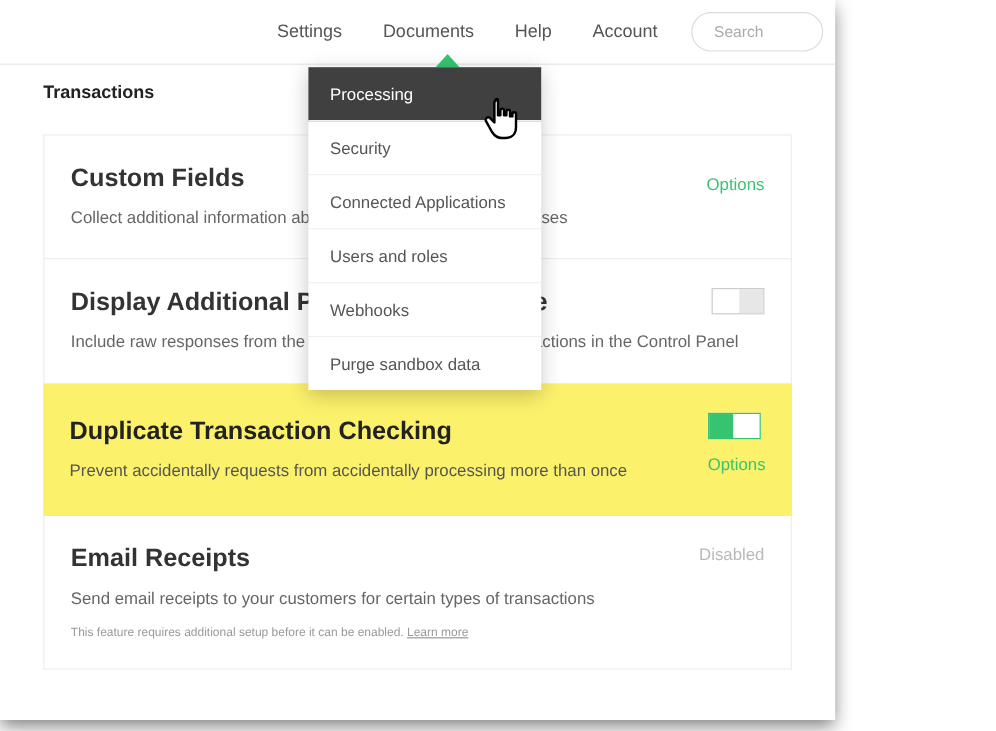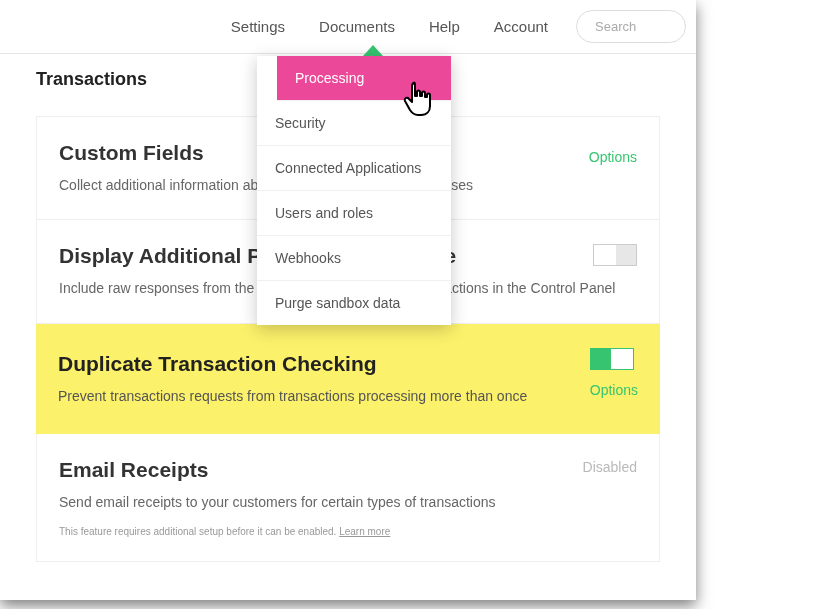--- a/index.html
+++ b/index.html
@@ -42,21 +42,21 @@
   }
   .search-wrap {
     border: 1px solid #dcdcdc;
     border-radius: 30px;
     padding: 8px 18px;
     min-width: 110px;
     color: #aaa;
     font-size: 13px;
   }
   .page-title {
-    font-size: 18px;
+    font-size: 15px;
     font-weight: 700;
     color: #222;
     padding: 15px 0 2px 36px;
   }
   .content {
     padding: 24px 36px 0 36px;
   }
   .section {
     border: 1px solid #eee;
     padding: 24px 22px 24px 22px;
@@ -154,23 +154,22 @@
   .dropdown-item {
     padding: 14px 18px;
     font-size: 14px;
     color: #555;
     border-bottom: 1px solid #f0f0f0;
     cursor: pointer;
     position: relative;
   }
   .dropdown-item:last-child { border-bottom: none; }
   .dropdown-item.active {
-    background: #ec4899;
+    background: #404040;
     color: #fff;
-    margin-left: 20px;
   }
   .cursor {
     position: absolute;
     left: 400px;
     top: 80px;
     z-index: 20;
     pointer-events: none;
   }
 </style>
 </head>
@@ -209,21 +208,21 @@
       <div class="section-title">Display Additional Processor Response</div>
       <div class="section-desc">Include raw responses from the processor for credit card transactions in the Control Panel</div>
     </div>
 
     <div class="section highlight">
       <div class="section-right">
         <span class="toggle on"><span class="knob"></span></span><br>
         <span class="options-link">Options</span>
       </div>
       <div class="section-title">Duplicate Transaction Checking</div>
-      <div class="section-desc">Prevent transactions requests from transactions processing more than once</div>
+      <div class="section-desc">Prevent accidentally requests from accidentally processing more than once</div>
     </div>
 
     <div class="section">
       <div class="section-right">
         <span class="status-disabled">Disabled</span>
       </div>
       <div class="section-title">Email Receipts</div>
       <div class="section-desc">Send email receipts to your customers for certain types of transactions</div>
       <div class="section-note">
         <span>This feature requires additional setup before it can be enabled. </span><span class="learn-link">Learn more</span>

